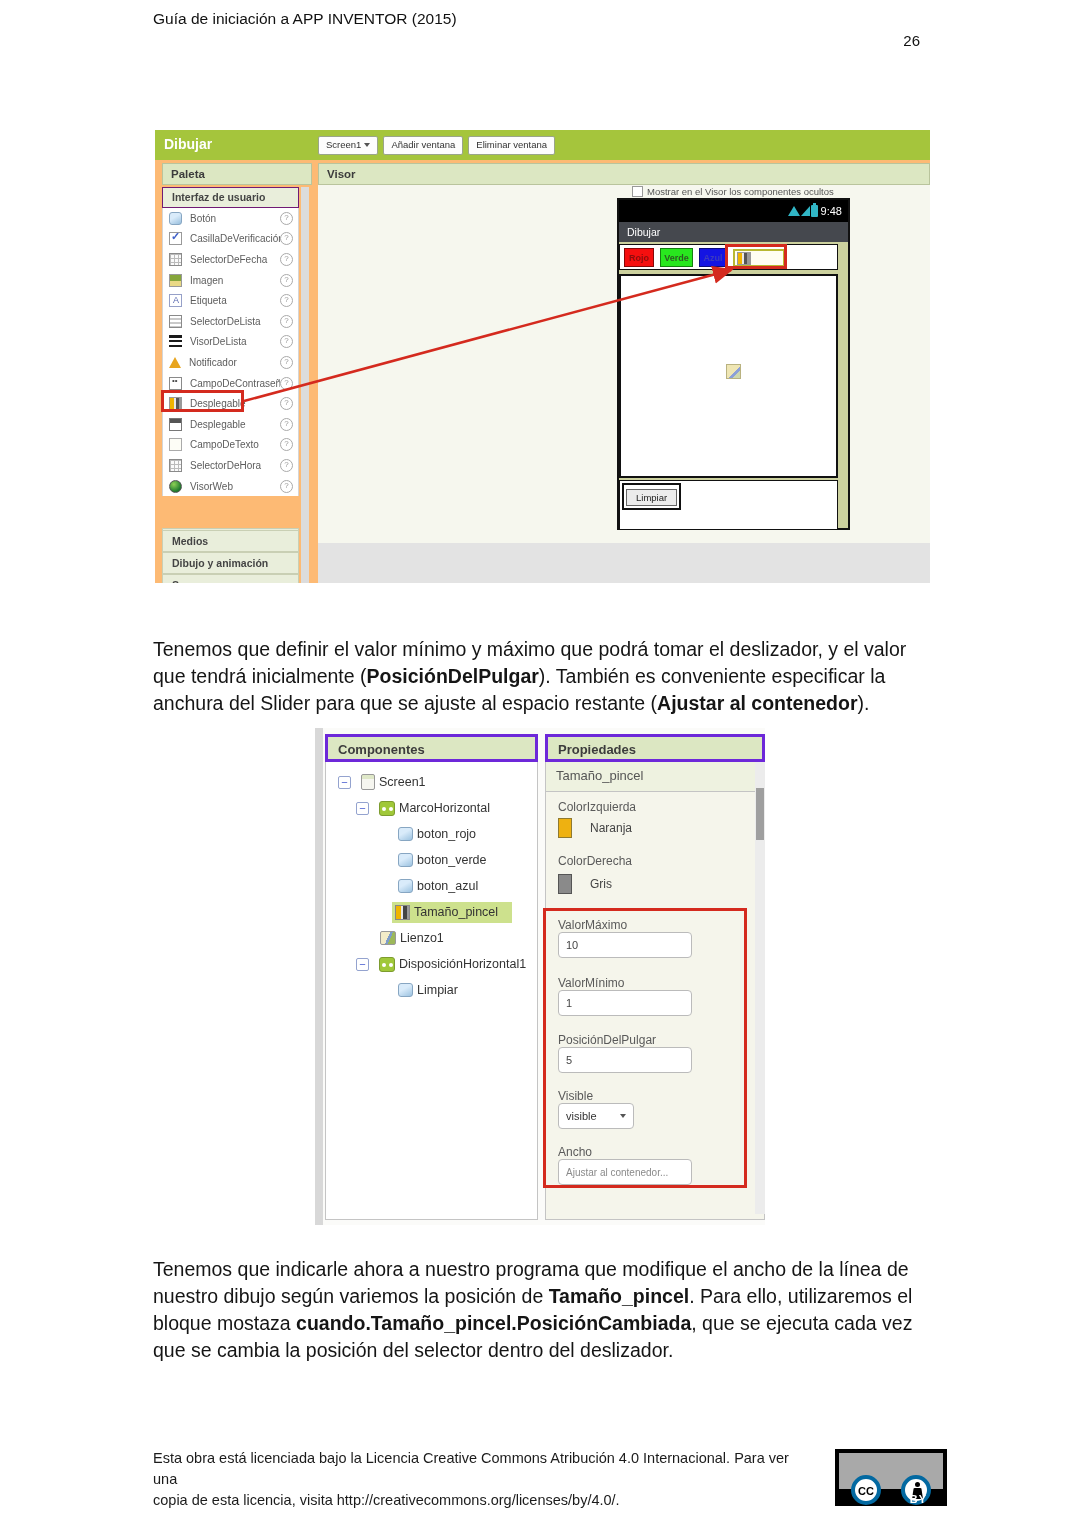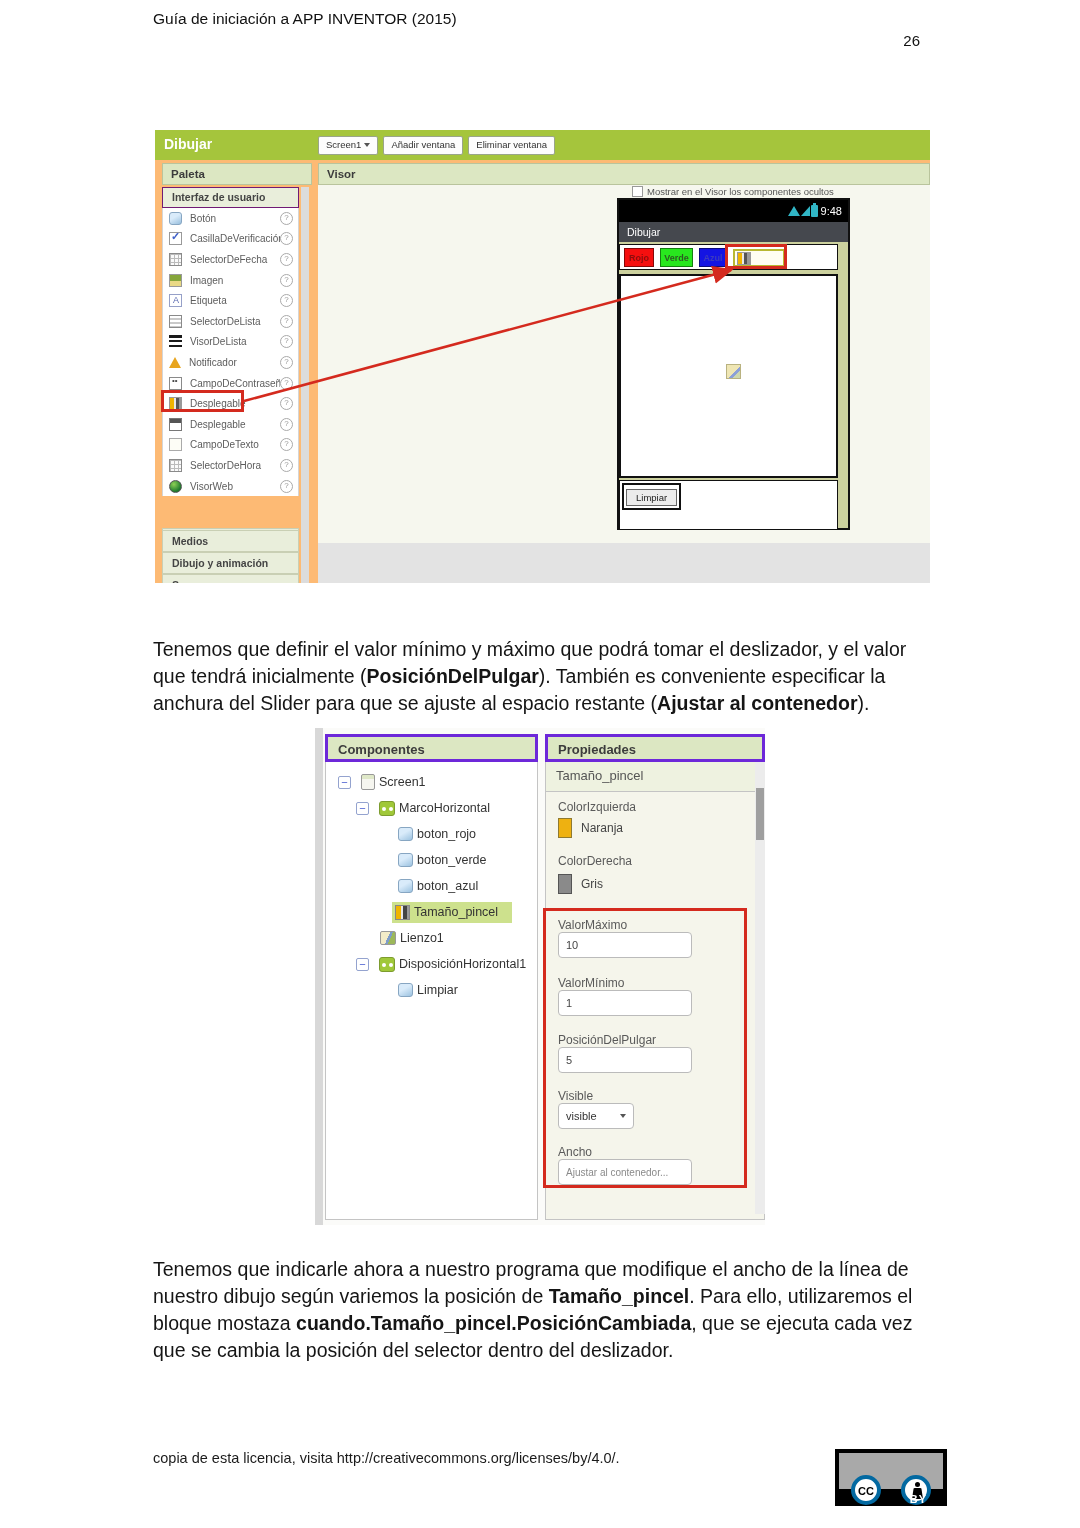--- a/index.html
+++ b/index.html
@@ -147,21 +147,21 @@
   .canvas-icon{width:16px;height:14px;background:linear-gradient(115deg,#f3ecc8 48%,#7e9cc9 48% 62%,#9cb85a 62%);
                border:1px solid #999;border-radius:2px;}
   .sel-highlight{display:flex;align-items:center;background:#cde18d;padding:3px 14px 3px 3px;}
 
   .prop-panel{position:absolute;left:230px;top:6px;width:220px;height:486px;}
   .prop-sub{position:absolute;left:0;top:28px;right:0;height:30px;background:#eef2e0;border:1px solid #c4c4c4;
             border-top:none;box-sizing:border-box;font-size:13px;color:#555;line-height:28px;padding-left:10px;}
   .prop-body{position:absolute;left:0;top:58px;right:0;bottom:0;background:#f5f5eb;
              border:1px solid #c4c4c4;border-top:none;box-sizing:border-box;}
   .prop-label{position:absolute;left:12px;font-size:12px;color:#5a5a5a;}
-  .swatch-row{position:absolute;left:12px;display:flex;align-items:center;gap:9px;height:24px;}
+  .swatch-row{position:absolute;left:12px;display:flex;align-items:center;gap:18px;height:24px;}
   .swatch{width:14px;height:20px;border:1px solid #8f7a30;box-sizing:border-box;}
   .swatch-naranja{background:#eeb111;}
   .swatch-gris{background:#8a8a8a;border-color:#555;}
   .swatch-label{font-size:12px;color:#444;}
   .prop-input{position:absolute;left:12px;width:134px;height:26px;background:#fff;border:1px solid #bbb;
               border-radius:4px;box-sizing:border-box;font-size:11px;color:#444;padding:0 0 0 7px;
               font-family:"Liberation Sans",sans-serif;}
   .prop-input.muted{color:#8a8a8a;font-size:10px;}
   .prop-select{position:absolute;left:12px;width:76px;height:26px;background:#fff;border:1px solid #bbb;
                border-radius:4px;box-sizing:border-box;display:flex;align-items:center;
@@ -400,20 +400,21 @@
   </div>
 
   <div class="prop-scroll-track"></div>
   <div class="prop-scroll-thumb"></div>
   <div class="annot-box annot-props"></div>
 </div>
 
 <p class="abs para" style="top:1236px;"><span>Tenemos que indicarle ahora a nuestro programa que modifique el ancho de la línea de nuestro dibujo según variemos la posición de </span><b>Tamaño_pincel</b><span>. Para ello, utilizaremos el bloque mostaza </span><b>cuando.Tamaño_pincel.PosiciónCambiada</b><span>, que se ejecuta cada vez que se cambia la posición del selector dentro del deslizador.</span></p>
 
 <div class="abs footer-text">
+  <div>Esta obra está licenciada bajo la Licencia Creative Commons Atribución 4.0 Internacional. Para ver una</div>
   <div>copia de esta licencia, visita http://creativecommons.org/licenses/by/4.0/.</div>
 </div>
 
 <div class="abs cc-badge">
   <div class="cc-band">
     <div class="cc-circle cc-left">CC</div>
     <div class="cc-circle cc-right">
       <span class="person-head"></span>
       <span class="person-body"></span>
     </div>

